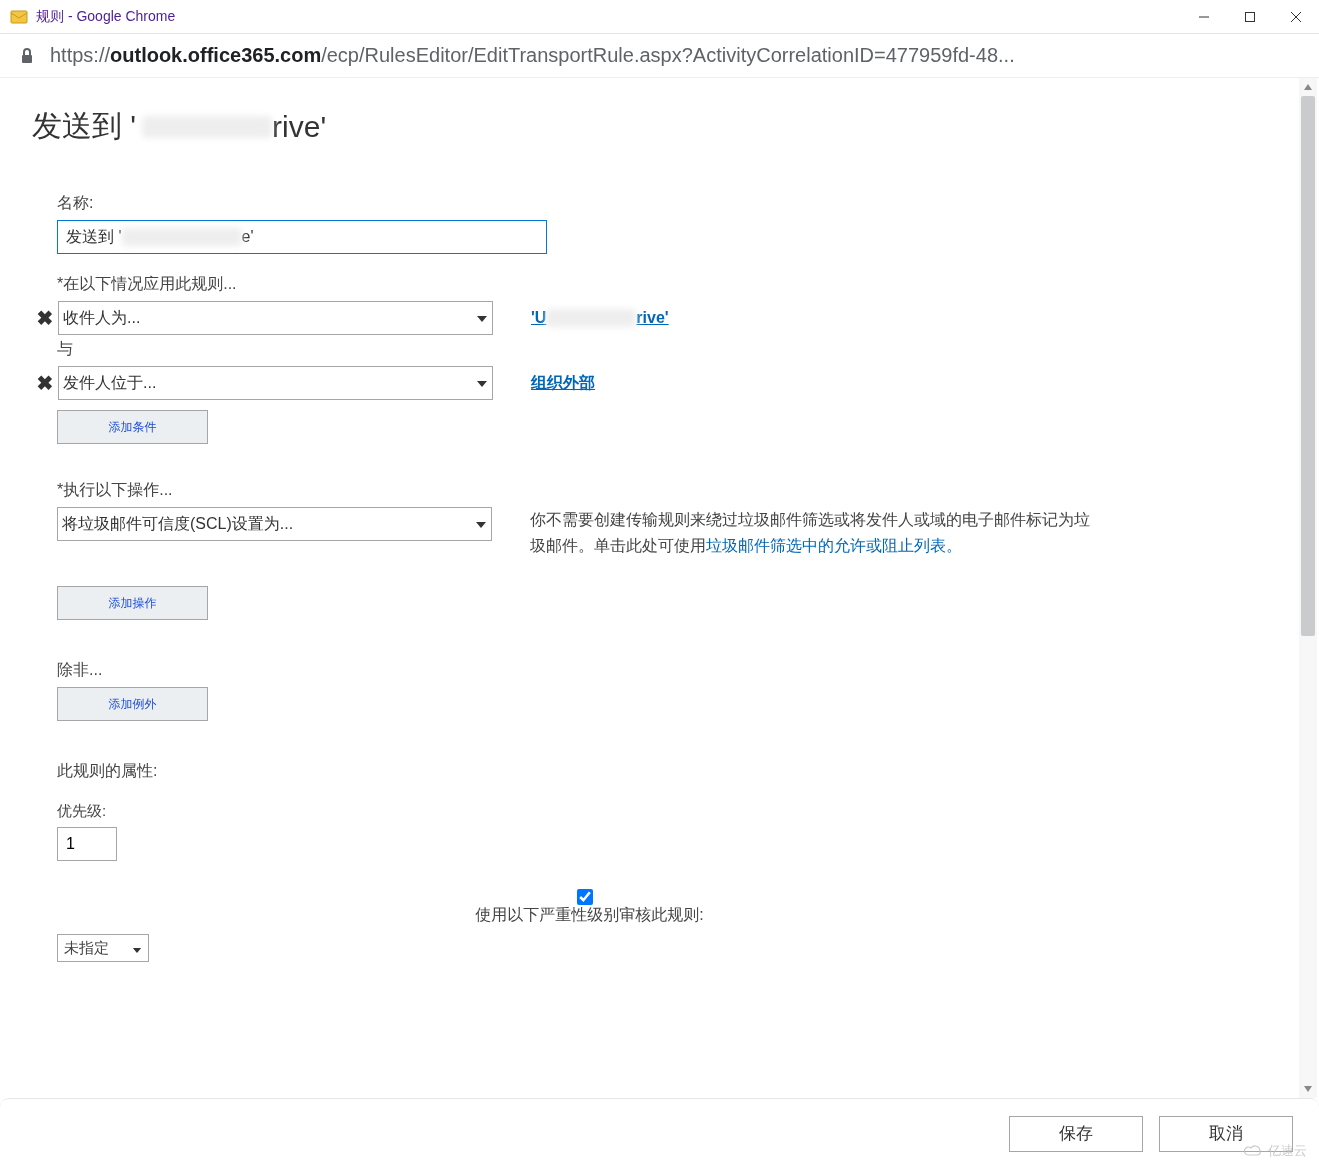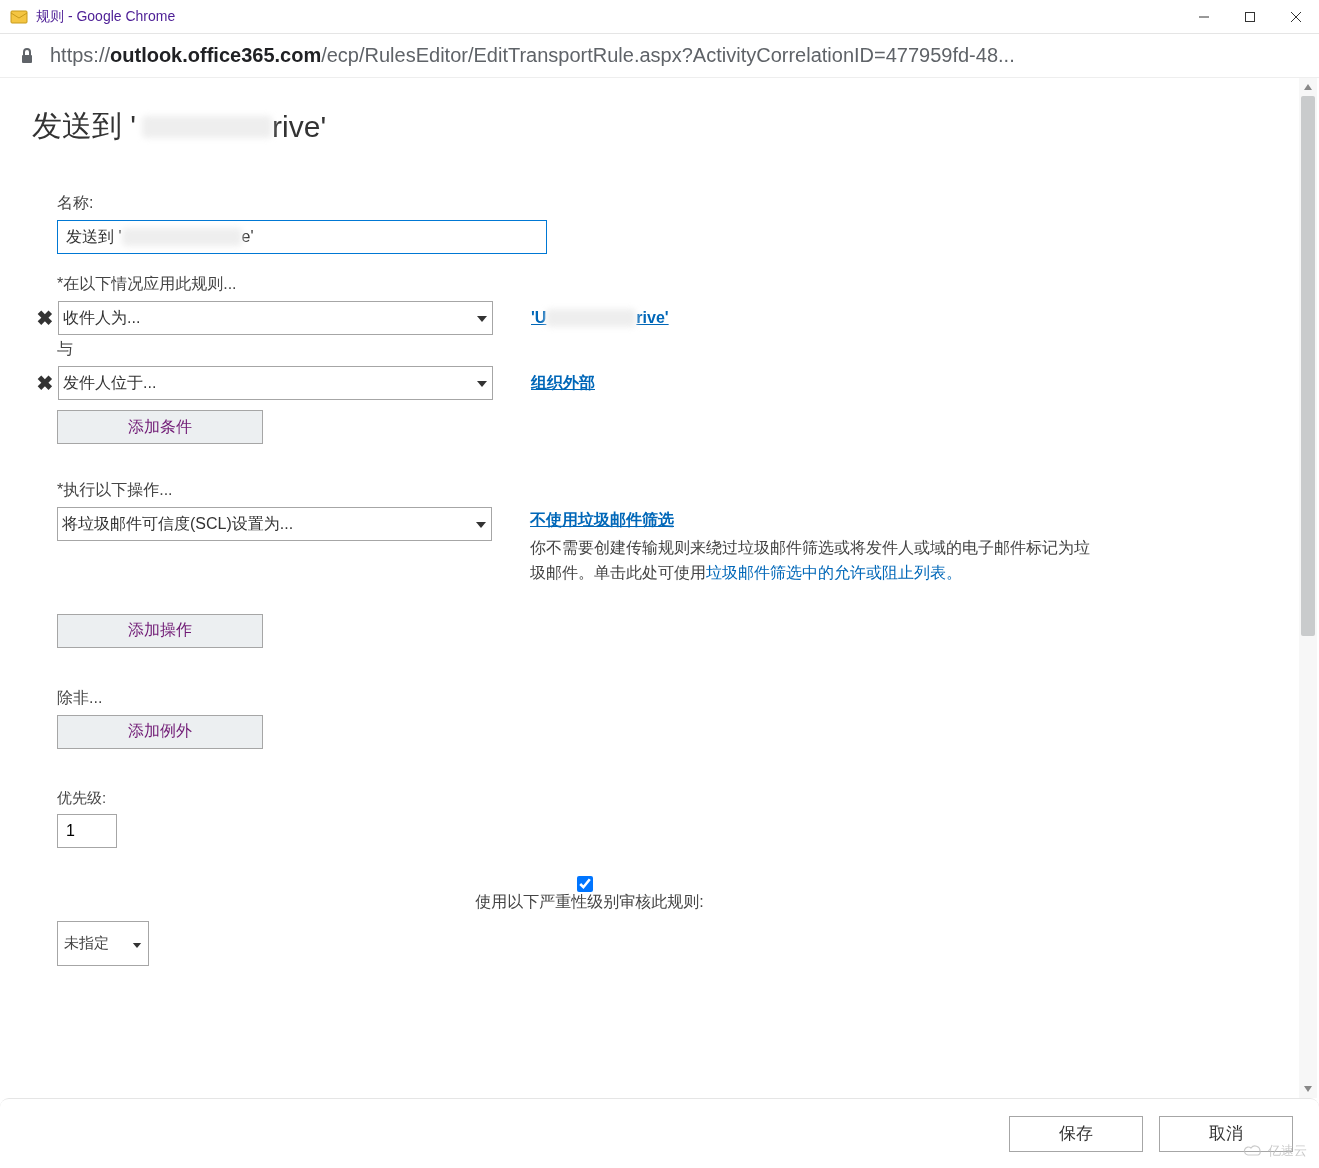--- a/index.html
+++ b/index.html
@@ -38,37 +38,37 @@
 .cond-row { display: flex; align-items: center; margin: 6px 0 4px 0; }
 .x-btn { width: 26px; text-align: center; font-size: 20px; color: #333; font-weight: bold; cursor: pointer; }
 .select-box { width: 435px; height: 34px; border: 1px solid #a6a6a6; background: #fff; display: flex; align-items: center; justify-content: space-between; padding: 0 4px; font-size: 16px; color: #333; cursor: pointer; }
 .select-box .caret svg { width: 12px; height: 8px; fill: #333; }
 .cond-value { margin-left: 38px; font-size: 16px; }
 .cond-value a { color: #0067b8; text-decoration: underline; font-weight: 600; }
 .cond-value .smudge { height: 18px; vertical-align: middle; }
 
 .and-label { margin-left: 25px; font-size: 16px; color: #444; margin-top: 4px; margin-bottom: 2px; }
 
-.btn-gray { width: 206px; height: 34px; border: 1px solid #a6a6a6; background: #eceff1; font-size: 16px; color: #701a75; display: flex; align-items: center; justify-content: center; margin-left: 25px; margin-top: 10px; cursor: pointer; }
+.btn-gray { width: 151px; height: 34px; border: 1px solid #a6a6a6; background: #eceff1; font-size: 12px; color: #1d4ed8; display: flex; align-items: center; justify-content: center; margin-left: 25px; margin-top: 10px; cursor: pointer; }
 
 .action-area { margin-top: 36px; }
 .action-row { display: flex; align-items: flex-start; }
 .select-box.action { width: 435px; margin-left: 25px; }
 .action-desc { margin-left: 38px; width: 560px; font-size: 16px; line-height: 1.6; color: #444; }
 .action-desc .hdr { color: #0067b8; font-weight: 600; text-decoration: underline; display: block; margin-bottom: 2px; }
 .action-desc a { color: #0067b8; }
 
 .except-area { margin-top: 40px; }
 .prop-area { margin-top: 40px; }
 .priority-input { width: 60px; height: 34px; border: 1px solid #a6a6a6; margin-left: 25px; padding: 0 8px; font-size: 16px; display: flex; align-items: center; }
 
 .chk-row { display: flex; align-items: center; margin: 28px 0 8px 25px; font-size: 16px; color: #444; flex-direction: column; }
 .chk-row input { width: 16px; height: 16px; margin-right: 10px; }
 
-.severity-select { width: 92px; height: 45px; border: 1px solid #a6a6a6; margin-left: 25px; display: flex; align-items: center; justify-content: space-between; padding: 0 6px; font-size: 15px; color: #444; }
+.severity-select { width: 92px; height: 28px; border: 1px solid #a6a6a6; margin-left: 25px; display: flex; align-items: center; justify-content: space-between; padding: 0 6px; font-size: 15px; color: #444; }
 
 .bottom-bar { position: absolute; left: 0; right: 0; bottom: 0; height: 70px; border-top: 1px solid #e5e5e5; display: flex; align-items: center; justify-content: flex-end; padding-right: 26px; gap: 16px; background: #fff; border-radius: 9px; }
 .bottom-bar .action-btn { width: 134px; height: 36px; border: 1px solid #a6a6a6; background: #fff; font-size: 17px; color: #333; display: flex; align-items: center; justify-content: center; cursor: pointer; }
 
 .scrollbar { position: absolute; right: 2px; top: 0; bottom: 70px; width: 18px; background: #f7f7f7; }
 .sb-arrow { height: 18px; display: flex; align-items: center; justify-content: center; }
 .sb-arrow svg { width: 10px; height: 10px; fill: #888; }
 .sb-track { position: absolute; top: 18px; bottom: 18px; left: 0; right: 0; }
 .sb-thumb { position: absolute; left: 2px; right: 2px; top: 0; height: 540px; background: #c9cbcc; border-radius: 2px; }
 .sb-arrow.bottom { position: absolute; bottom: 0; left: 0; right: 0; }
@@ -170,33 +170,33 @@
       <div class="action-area">
         <div class="form-label req">*执行以下操作...</div>
         <div class="action-row">
           <div class="select-box action">
             <span>将垃圾邮件可信度(SCL)设置为...</span>
             <span class="caret"><svg viewBox="0 0 12 8">
                   <path d="M1 1 L6 7 L11 1 Z"></path>
                 </svg></span>
           </div>
           <div class="action-desc">
-            <a class="hdr">不使用垃圾邮件筛选</a>
             <span>你不需要创建传输规则来绕过垃圾邮件筛选或将发件人或域的电子邮件标记为垃圾邮件。单击此处可使用</span><a>垃圾邮件筛选中的允许或阻止列表。</a>
           </div>
         </div>
         <div class="btn-gray" style="margin-top:28px;">添加操作</div>
       </div>
 
       <div class="except-area">
         <div class="form-label indent">除非...</div>
         <div class="btn-gray" style="margin-top:4px;">添加例外</div>
       </div>
 
       <div class="prop-area">
+        <div class="form-label indent">此规则的属性:</div>
         <div class="form-label indent small" style="margin-top:20px;">优先级:</div>
         <div class="priority-input">1</div>
 
         <div class="chk-row">
           <input type="checkbox" checked="" style="">
           <span>使用以下严重性级别审核此规则:</span>
         </div>
         <div class="severity-select">
           <span>未指定</span>
           <span class="caret"><svg viewBox="0 0 12 8" width="10" height="7">

